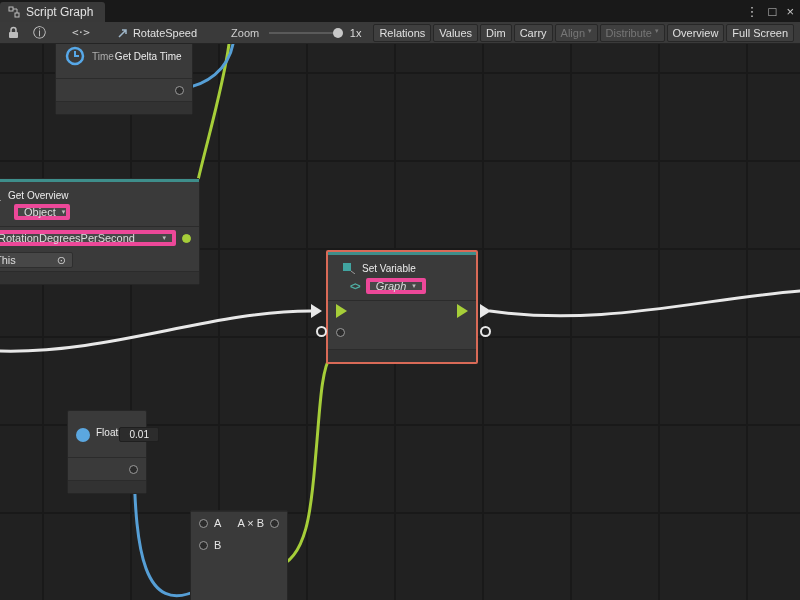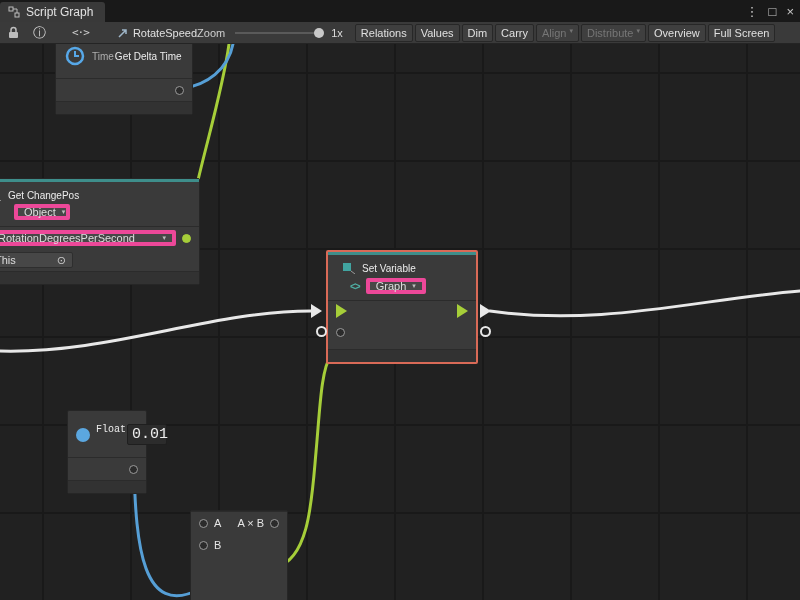--- a/index.html
+++ b/index.html
@@ -11,21 +11,21 @@
   .tab { height:20px; background:#393939; border-radius:3px 3px 0 0; display:flex; align-items:center; gap:6px; padding:0 12px 0 8px; font-size:12px; color:#e2e2e2; }
   .winctl { position:absolute; right:6px; top:0; height:22px; display:flex; align-items:center; gap:10px; color:#c8c8c8; font-size:13px; }
   .winctl span { cursor:default; }
 
   
   .toolbar { height:22px; background:#3a3a3a; border-bottom:1px solid #242424; display:flex; align-items:center; padding:0 4px; font-size:11px; color:#dcdcdc; }
   .ticon { margin-left:14px; display:flex; align-items:center; color:#cfcfcf; }
   .ticon:first-child { margin-left:4px; }
   .codeicon { font-family:"DejaVu Sans Mono",monospace; letter-spacing:-1px; font-size:11px; }
   .gname { margin-left:4px; color:#e0e0e0; }
-  .zoomlbl { color:#cfcfcf; }
+  .zoomlbl { margin-left:34px; color:#cfcfcf; }
   .ztrack { margin-left:10px; width:84px; height:2px; background:#5a5a5a; position:relative; }
   .zhandle { position:absolute; right:-5px; top:-4px; width:10px; height:10px; border-radius:50%; background:#c8c8c8; }
   .zval { margin-left:12px; }
   .tbuttons { margin-left:12px; display:flex; align-items:center; }
   .tbtn { background:#3f3f3f; border:1px solid #272727; border-radius:2px; color:#e0e0e0; font-size:11px; padding:2px 5px; margin-right:2px; display:flex; align-items:flex-start; gap:3px; white-space:nowrap; }
   .tbtn.disabled { color:#767676; }
   .tbtn .caret { font-size:7px; }
 
   
   .canvas { position:relative; width:800px; height:556px; overflow:hidden;
@@ -51,21 +51,21 @@
   .dot { width:9px; height:9px; border-radius:50%; border:1px solid #9a9a9a; background:#2b2b2b; flex:none; }
   .dot.green { background:#a6ce39; border-color:#a6ce39; }
   .dot.orange { background:#e2a33c; border-color:#e2a33c; }
   .flowArr { width:0; height:0; border-top:7px solid transparent; border-bottom:7px solid transparent; border-left:11px solid #a6ce39; }
   .dropdown { background:#474747; border:4px solid #ec4899; border-radius:2px; height:16px; padding:0 6px; display:flex; align-items:center; gap:6px; color:#dedede; font-size:11px; }
   .dropdown .caret { font-size:7px; color:#bdbdbd; }
   .grow { flex:1; min-width:0; justify-content:space-between; }
   .ellip { white-space:nowrap; overflow:hidden; }
   .thisctl { background:#474747; border:1px solid #2e2e2e; border-radius:2px; height:16px; width:85px; padding:0 6px; display:flex; align-items:center; justify-content:space-between; font-size:11px; color:#dedede; }
   .target { color:#cccccc; }
-  .valbox { background:#2c2c2c; border:1px solid #1f1f1f; border-radius:2px; width:40px; padding:1px 4px; font-size:15px; text-align:center; color:#eee; }
+  .valbox { background:#2c2c2c; border:1px solid #1f1f1f; border-radius:2px; width:40px; padding:1px 4px; font-size:10px; text-align:center; color:#eee; }
   .floatIcon { width:14px; height:14px; border-radius:50%; background:#5ba7e0; flex:none; }
   .ring { position:absolute; width:11px; height:11px; border:2px solid #e8e8e8; border-radius:50%; background:transparent; }
   .spacer6 { height:6px; }
   .scopeicon { color:#4fb0a5; font-weight:bold; font-size:10px; letter-spacing:-1px; }
 </style>
 </head>
 <body>
 
 <div class="stage">
 
@@ -170,21 +170,21 @@
     </div>
 
     <div class="node" style="left:-21px;top:134px;width:221px;">
       <div class="strip"></div>
       <div class="nhead">
         <div class="row">
           <svg width="14" height="12" viewBox="0 0 14 12">
             <rect x="1" y="1" width="8" height="8" fill="#41a4a0"></rect>
               <path d="M9 9 L13 12" stroke="#9a9a9a"></path>
           </svg>
-          <span class="ntitle">Get ChangePos</span>
+          <span class="ntitle">Get Overview</span>
         </div>
         <div class="dropdown" style="margin-left:26px;margin-top:3px;width:56px;">
           <span>Object</span>
           <span class="caret">▾</span>
         </div>
       </div>
       <div class="ndiv"></div>
       <div class="prow">
         <div class="dropdown grow">
           <span class="ellip">RotationDegreesPerSecond</span>
@@ -206,39 +206,39 @@
       <div class="nhead">
         <div class="row" style="margin-left:6px;">
           <svg width="14" height="12" viewBox="0 0 14 12">
             <rect x="1" y="1" width="8" height="8" fill="#41a4a0"></rect>
               <path d="M9 9 L13 12" stroke="#9a9a9a"></path>
           </svg>
           <span class="ntitle">Set Variable</span>
         </div>
         <div class="row" style="margin-left:14px;margin-top:4px;">
           <span class="scopeicon">&lt;&gt;</span>
-          <div class="dropdown" style="width:60px;">
+          <div class="dropdown" style="width:60px;font-style:italic;">
             <span>Graph</span>
             <span class="caret">▾</span>
           </div>
         </div>
       </div>
       <div class="ndiv"></div>
       <div class="frow">
         <span class="flowArr"></span>
         <span class="flowArr"></span>
       </div>
       <div class="prow">
         <span class="dot"></span>
       </div>
       <div class="spacer6"></div>
       <div class="nfoot"></div>
     </div>
 
-    <div class="node" style="left:67px;top:366px;width:80px;font-family:Liberation Mono, monospace;">
+    <div class="node" style="left:67px;top:366px;width:80px;">
       <div class="nhead row" style="height:46px;">
         <span class="floatIcon"></span>
         <div class="col">
           <span class="ntitle">Float</span>
           <div class="valbox">0.01</div>
         </div>
       </div>
       <div class="ndiv"></div>
       <div class="prow" style="justify-content:flex-end;">
         <span class="dot"></span>

